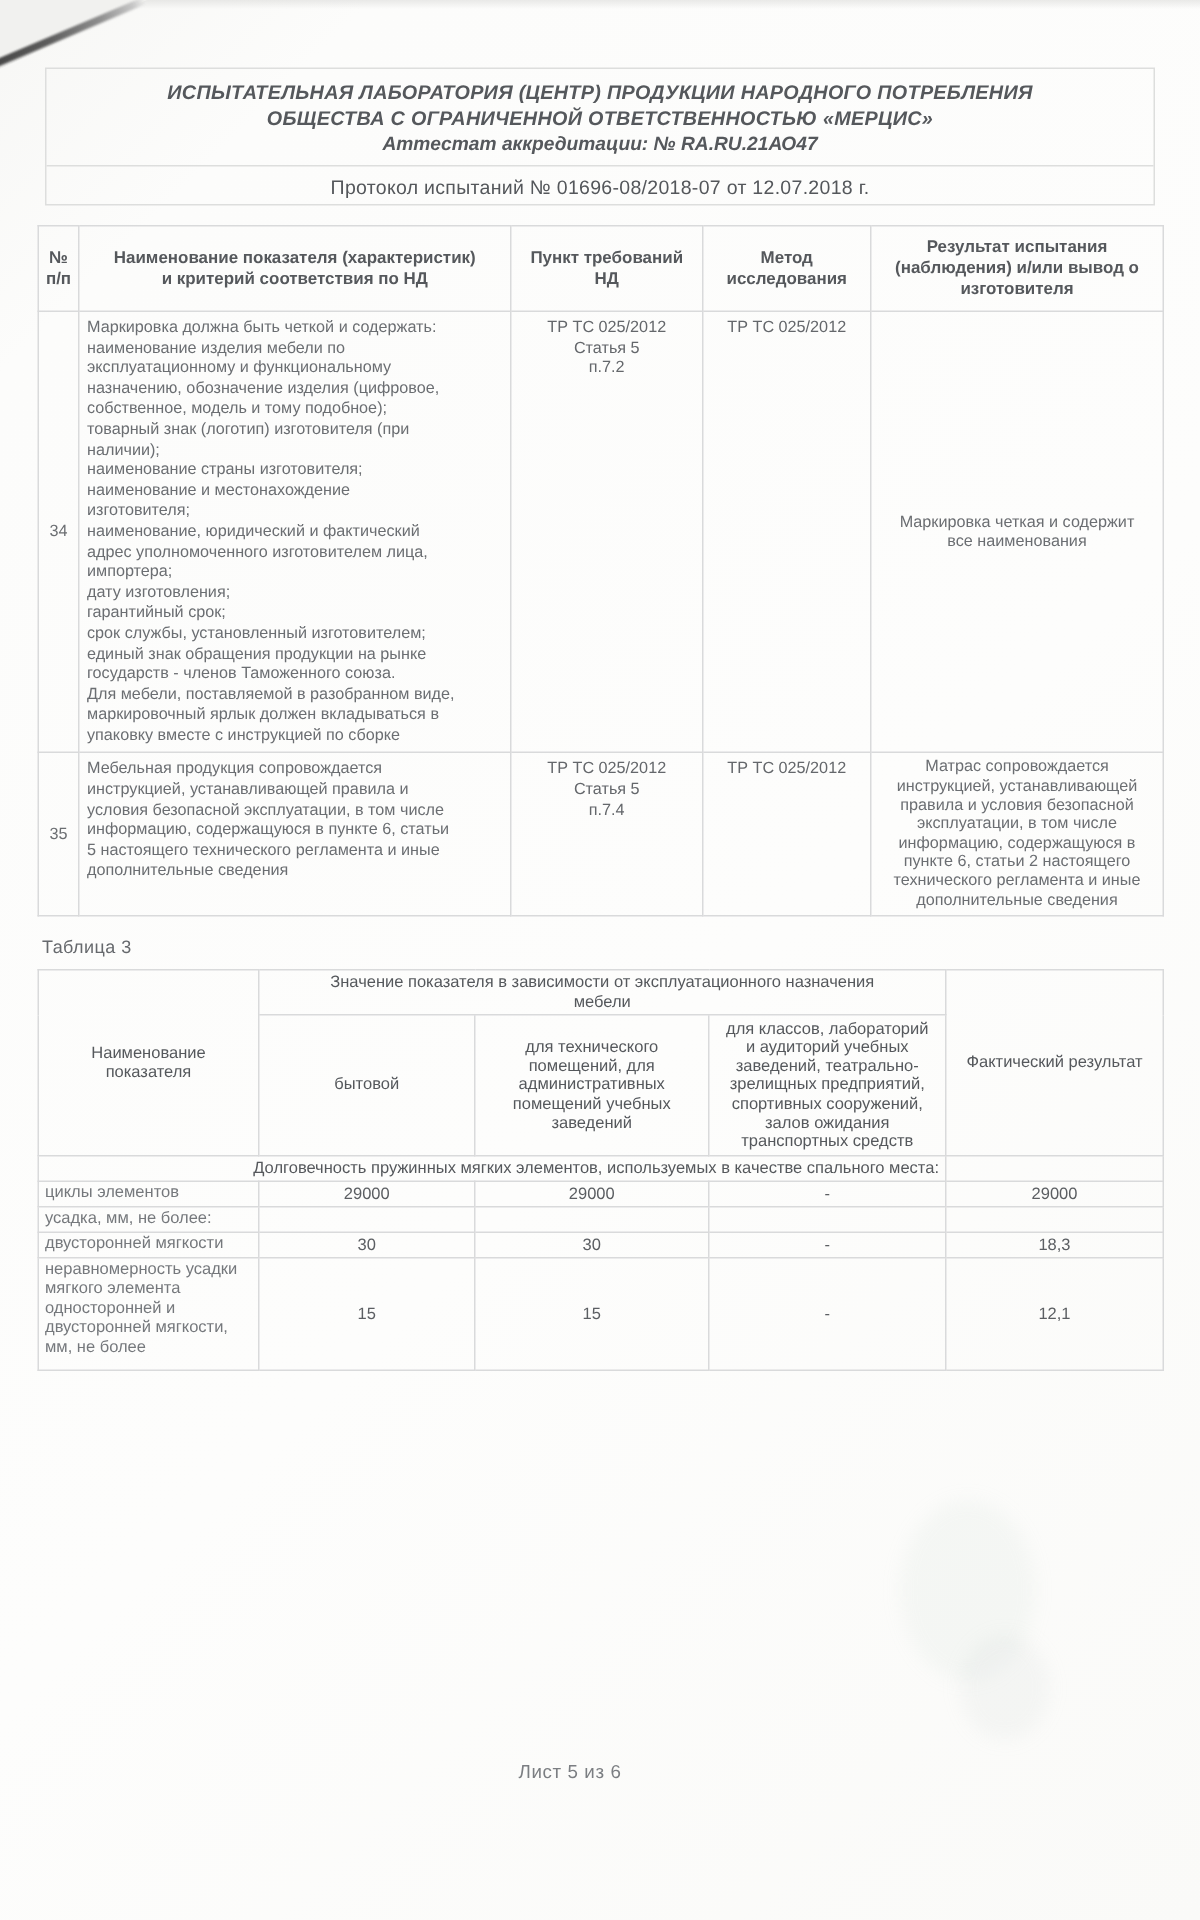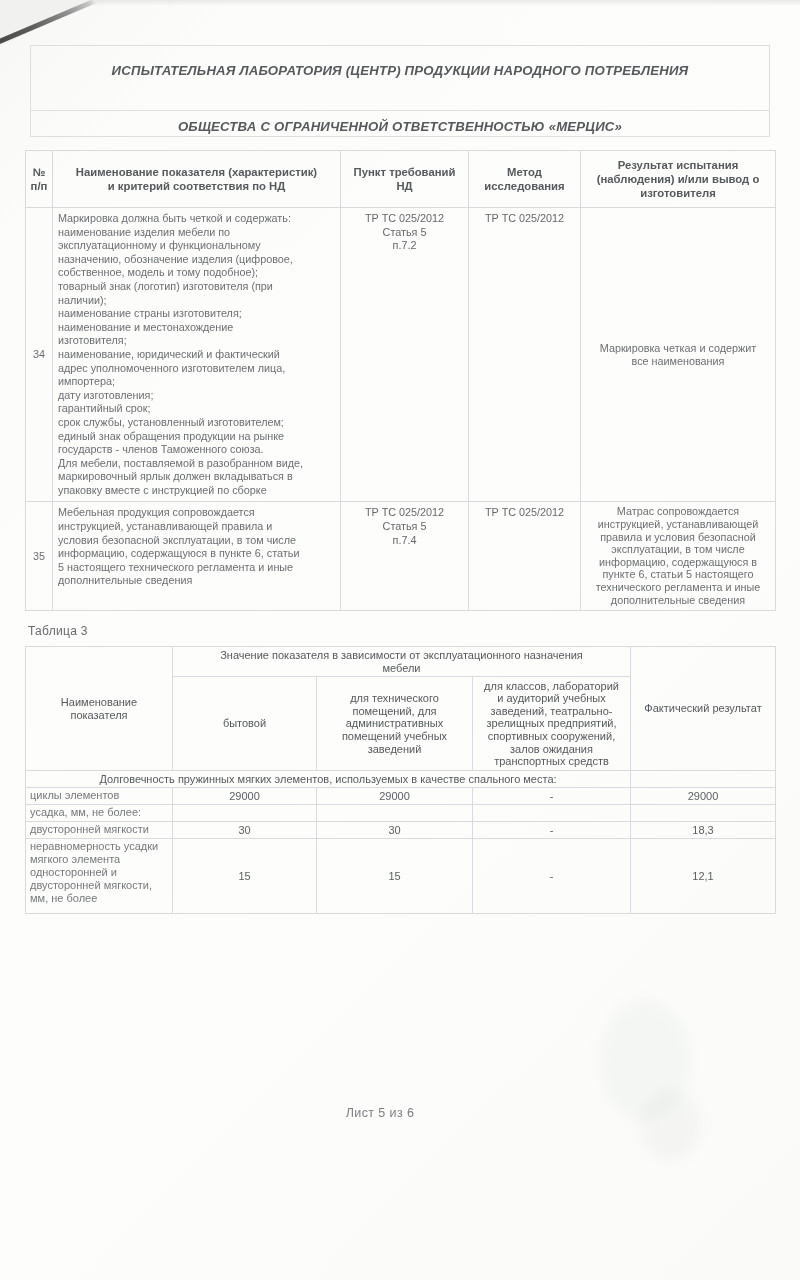--- a/index.html
+++ b/index.html
@@ -37,21 +37,21 @@
     position:absolute;left:30px;top:45px;width:738px;height:90px;
     border:1px solid #dddedd;
   }
   .hdr-top{
     height:62px;border-bottom:1px solid #dddedd;
     display:flex;flex-direction:column;justify-content:center;align-items:center;
     padding-top:2px;
   }
   .hdr-line{
     font-style:italic;font-weight:bold;font-size:13.2px;line-height:16.5px;
-    color:#55585c;text-align:right;letter-spacing:.2px;margin-top:40px;
+    color:#55585c;text-align:right;letter-spacing:.2px;
   }
   .hdr-accred{
     font-style:italic;font-weight:bold;font-size:12.8px;line-height:17px;
     color:#55585c;text-align:center;
   }
   .hdr-protocol{
     height:26px;display:flex;justify-content:center;align-items:center;
     font-size:13px;color:#54575b;letter-spacing:.2px;
   }
   
@@ -83,29 +83,29 @@
   }
   .t3{position:absolute;left:25px;top:646px;width:750px;}
   .t3 td{
     font-size:11px;line-height:12.6px;color:#6b6e72;
     padding:2px 5px;vertical-align:middle;
   }
   .t3 .hd{color:#55585c;text-align:center;white-space:pre-line;}
   .t3 .row-a{height:28px;}
   .t3 .row-b{height:94px;}
   .t3 .section td{
-    text-align:center;color:#55585c;height:14px;padding:1px 4px;font-size:11px;
+    text-align:right;color:#55585c;height:14px;padding:1px 4px;font-size:11px;
   }
   .t3 .dr td{height:14px;padding:1px 4px;}
   .t3 .dr .nm{text-align:left;color:#75787c;vertical-align:top;white-space:pre-line;line-height:13px;}
   .t3 .dr .vl{text-align:center;color:#5b5e62;}
   .t3 .last td{height:72px;margin-top:16px;}
   
   .footer{
-    position:absolute;left:0;top:1106px;width:760px;
+    position:absolute;left:0;top:1174px;width:760px;
     text-align:center;font-size:12.5px;color:#7b7e82;letter-spacing:.4px;
   }
   
   .blot{position:absolute;border-radius:50%;filter:blur(6px);pointer-events:none;}
   .b1{left:600px;top:1000px;width:90px;height:120px;background:rgba(190,205,200,.10);}
   .b2{left:640px;top:1090px;width:60px;height:70px;background:rgba(185,200,198,.10);}
 </style>
 </head>
 <body>
 
@@ -113,21 +113,23 @@
 
   <div class="corner-bg"></div>
   <div class="corner-stripe"></div>
   <div class="blot b1"></div>
   <div class="blot b2"></div>
 
   <div class="hdr-box">
     <div class="hdr-top">
       <div class="hdr-line">ИСПЫТАТЕЛЬНАЯ ЛАБОРАТОРИЯ (ЦЕНТР) ПРОДУКЦИИ НАРОДНОГО ПОТРЕБЛЕНИЯ</div>
       <div class="hdr-line">ОБЩЕСТВА С ОГРАНИЧЕННОЙ ОТВЕТСТВЕННОСТЬЮ «МЕРЦИС»</div>
+      <div class="hdr-accred">Аттестат аккредитации: № RA.RU.21АО47</div>
     </div>
+    <div class="hdr-protocol">Протокол испытаний № 01696-08/2018-07 от 12.07.2018 г.</div>
   </div>
 
   <table class="results">
     <colgroup>
       <col style="width:27px">
         <col style="width:288px">
         <col style="width:128px">
       <col style="width:112px">
         <col style="width:195px">
     </colgroup>
@@ -187,21 +189,21 @@
 дополнительные сведения</td>
         <td class="c-clause pre">ТР ТС 025/2012
 Статья 5
 п.7.4</td>
         <td class="c-method pre">ТР ТС 025/2012</td>
         <td class="c-result pre">Матрас сопровождается
 инструкцией, устанавливающей
 правила и условия безопасной
 эксплуатации, в том числе
 информацию, содержащуюся в
-пункте 6, статьи 5 настоящего
+пункте 6, статьи 2 настоящего
 технического регламента и иные
 дополнительные сведения</td>
       </tr>
     </tbody>
   </table>
 
   <div class="t3-title">Таблица 3</div>
 
   <table class="t3">
     <colgroup>

